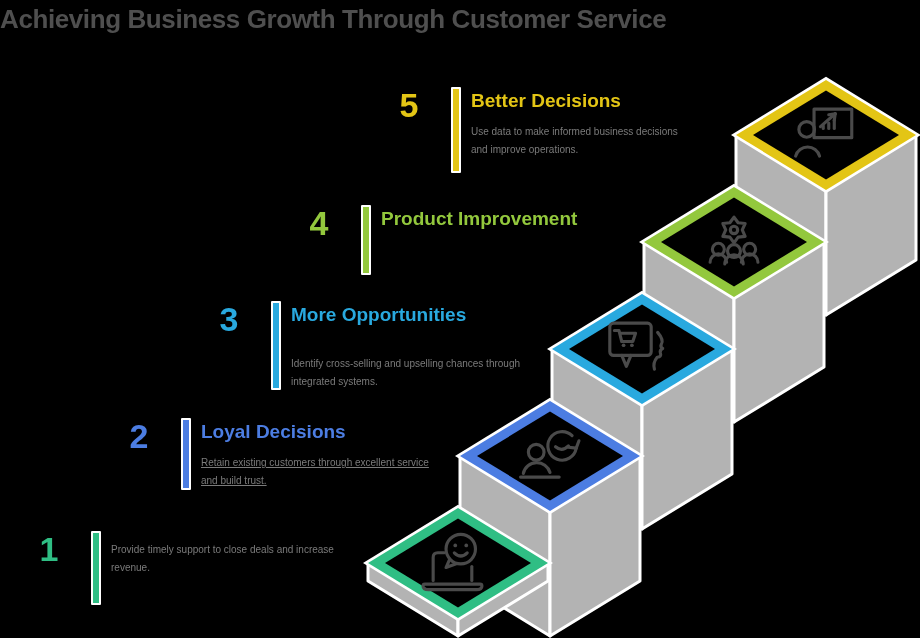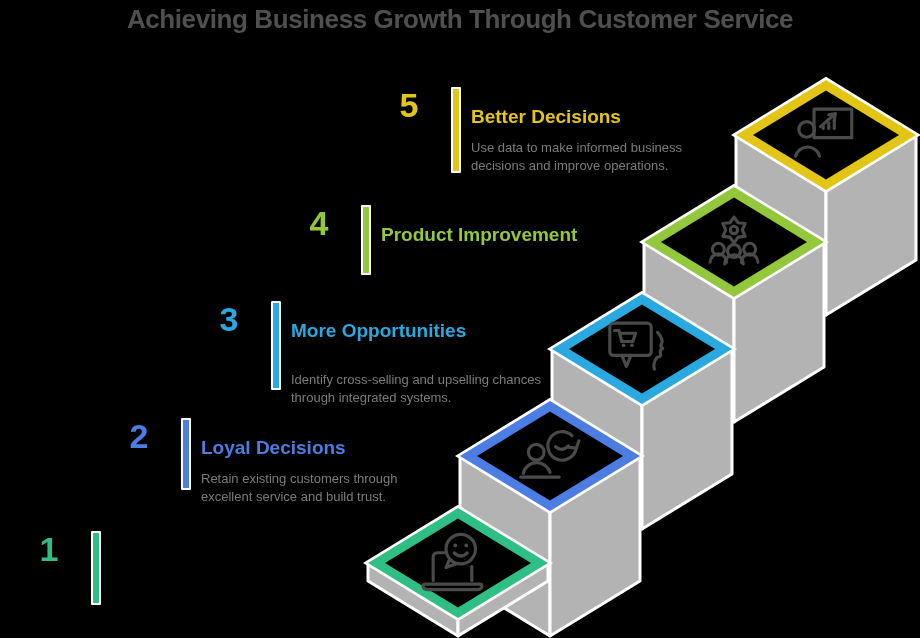--- a/index.html
+++ b/index.html
@@ -1,39 +1,39 @@
 <!DOCTYPE html>
 <html><head>
 <meta charset="utf-8">
 <style>
   html,body{margin:0;padding:0;background:#000;}
   .canvas{
     position:relative;width:920px;height:638px;background:#000;overflow:hidden;
     font-family:"Liberation Sans",sans-serif;
   }
   .main-title{
-    position:absolute;left:0;right:0;top:4px;margin:0;text-align:center;
+    position:absolute;left:0;right:0;top:4px;margin:0;
     font-size:26px;font-weight:bold;letter-spacing:-0.4px;
   }
   #stairs{position:absolute;left:0;top:0;}
   .step-block{position:absolute;}
   .step-num{
     position:absolute;left:0;top:0;width:36px;text-align:center;
     font-size:34px;font-weight:bold;line-height:36px;color:var(--accent);
   }
   .step-bar{
     position:absolute;left:60px;top:0;width:6px;
     background:var(--accent);border:2px solid #fff;border-radius:1px;
   }
-  .step-texts{position:absolute;left:80px;top:16px;}
+  .step-texts{position:absolute;left:80px;top:0;}
   .step-title{
     font-size:19px;font-weight:bold;line-height:24px;margin-top:2px;color:var(--accent);
   }
   .step-desc{
-    font-size:13px;line-height:18px;margin-top:10px;
+    font-size:10px;line-height:18px;margin-top:10px;
   }
 </style>
 </head>
 <body>
 
 <div class="canvas">
 
   <h1 class="main-title" style="color: rgb(79, 79, 79);">Achieving Business Growth Through Customer Service</h1>
 
   <svg id="stairs" width="920" height="638" viewBox="0 0 920 638">
@@ -133,29 +133,30 @@
             <circle cx="9" cy="-18" r="2"></circle>
           </g>
         </g>
       </g>
     </svg>
 
   <div class="step-block" id="blk-1" style="left: 31px; top: 531px; --accent: #2FBE84;">
     <div class="step-num">1</div>
     <div class="step-bar" style="height:70px"></div>
     <div class="step-texts" style="width:240px">
+      <div class="step-desc" style="color: rgb(123, 123, 123);">Provide timely support to close deals and increase revenue.</div>
     </div>
   </div>
 
   <div class="step-block" id="blk-2" style="left: 121px; top: 418px; --accent: #4C7DE2;">
     <div class="step-num">2</div>
     <div class="step-bar" style="height:68px"></div>
     <div class="step-texts" style="width:244px">
       <div class="step-title">Loyal Decisions</div>
-      <div class="step-desc" style="color: rgb(123, 123, 123);">Retain existing customers through excellent service and build trust.</div>
+      <div class="step-desc" style="color: rgb(123, 123, 123); text-decoration: underline;">Retain existing customers through excellent service and build trust.</div>
     </div>
   </div>
 
   <div class="step-block" id="blk-3" style="left: 211px; top: 301px; --accent: #29A9DF;">
     <div class="step-num">3</div>
     <div class="step-bar" style="height:85px"></div>
     <div class="step-texts" style="width:252px">
       <div class="step-title">More Opportunities</div>
       <div class="step-desc" style="color: rgb(123, 123, 123); margin-top: 28px;">Identify cross-selling and upselling chances through integrated systems.</div>
     </div>

